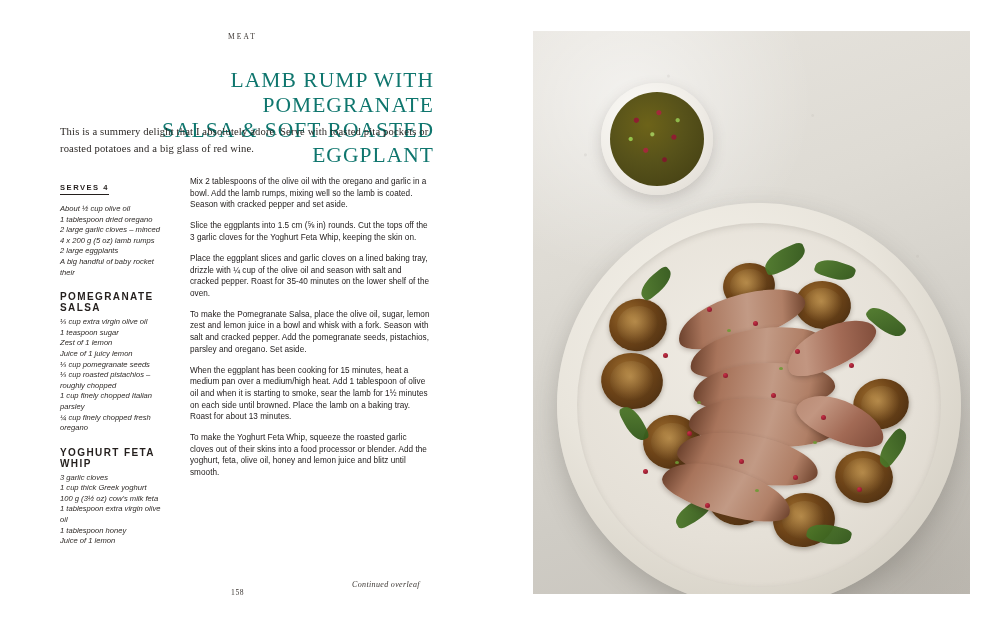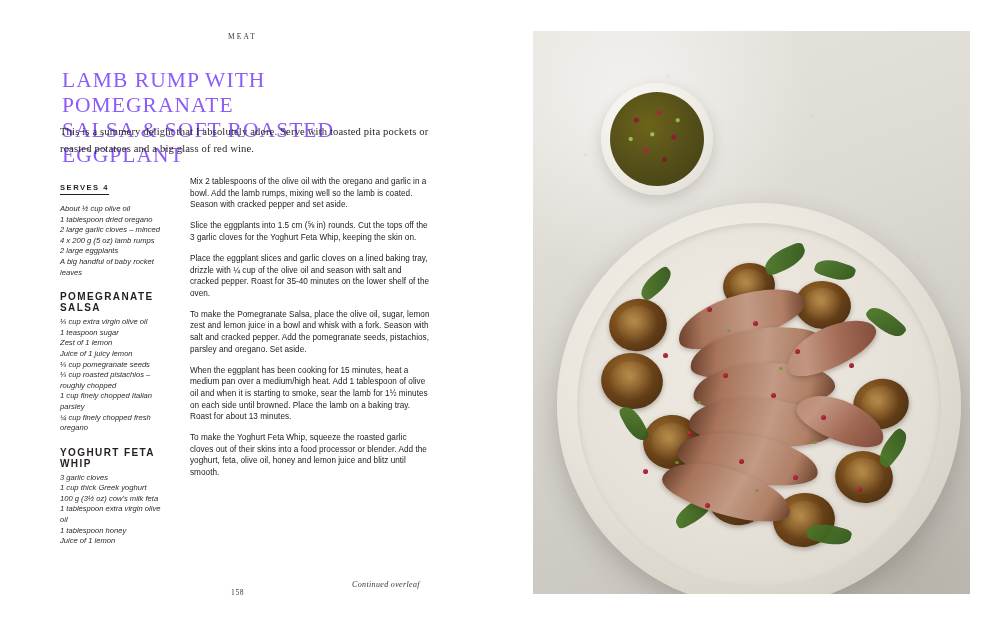--- a/index.html
+++ b/index.html
@@ -44,22 +44,22 @@
 
   .recipe-title {
     position: absolute;
     left: 62px;
     top: 68px;
     width: 372px;
     font-family: "Liberation Serif", serif;
     font-size: 21.5px;
     line-height: 25px;
     letter-spacing: 1.05px;
-    color: #8b5cf6;
-    text-align: left;
+    color: #0f766e;
+    text-align: right;
     text-transform: uppercase;
   }
   .recipe-title .amp {
     font-style: italic;
     text-transform: none;
   }
 
   .intro {
     position: absolute;
     left: 60px;
@@ -321,21 +321,21 @@
     <div class="col-left">
       <div class="serves">SERVES 4</div>
 
       <ul class="ing-list">
         <li>About ½ cup olive oil</li>
         <li>1 tablespoon dried oregano</li>
         <li>2 large garlic cloves – minced</li>
         <li>4 x 200 g (5 oz) lamb rumps</li>
         <li>2 large eggplants</li>
         <li>A big handful of baby rocket</li>
-        <li>leaves</li>
+        <li>their</li>
       </ul>
 
       <div class="ing-head">POMEGRANATE SALSA</div>
       <ul class="ing-list">
         <li>⅓ cup extra virgin olive oil</li>
         <li>1 teaspoon sugar</li>
         <li>Zest of 1 lemon</li>
         <li>Juice of 1 juicy lemon</li>
         <li>⅓ cup pomegranate seeds</li>
         <li>⅓ cup roasted pistachios –</li>

